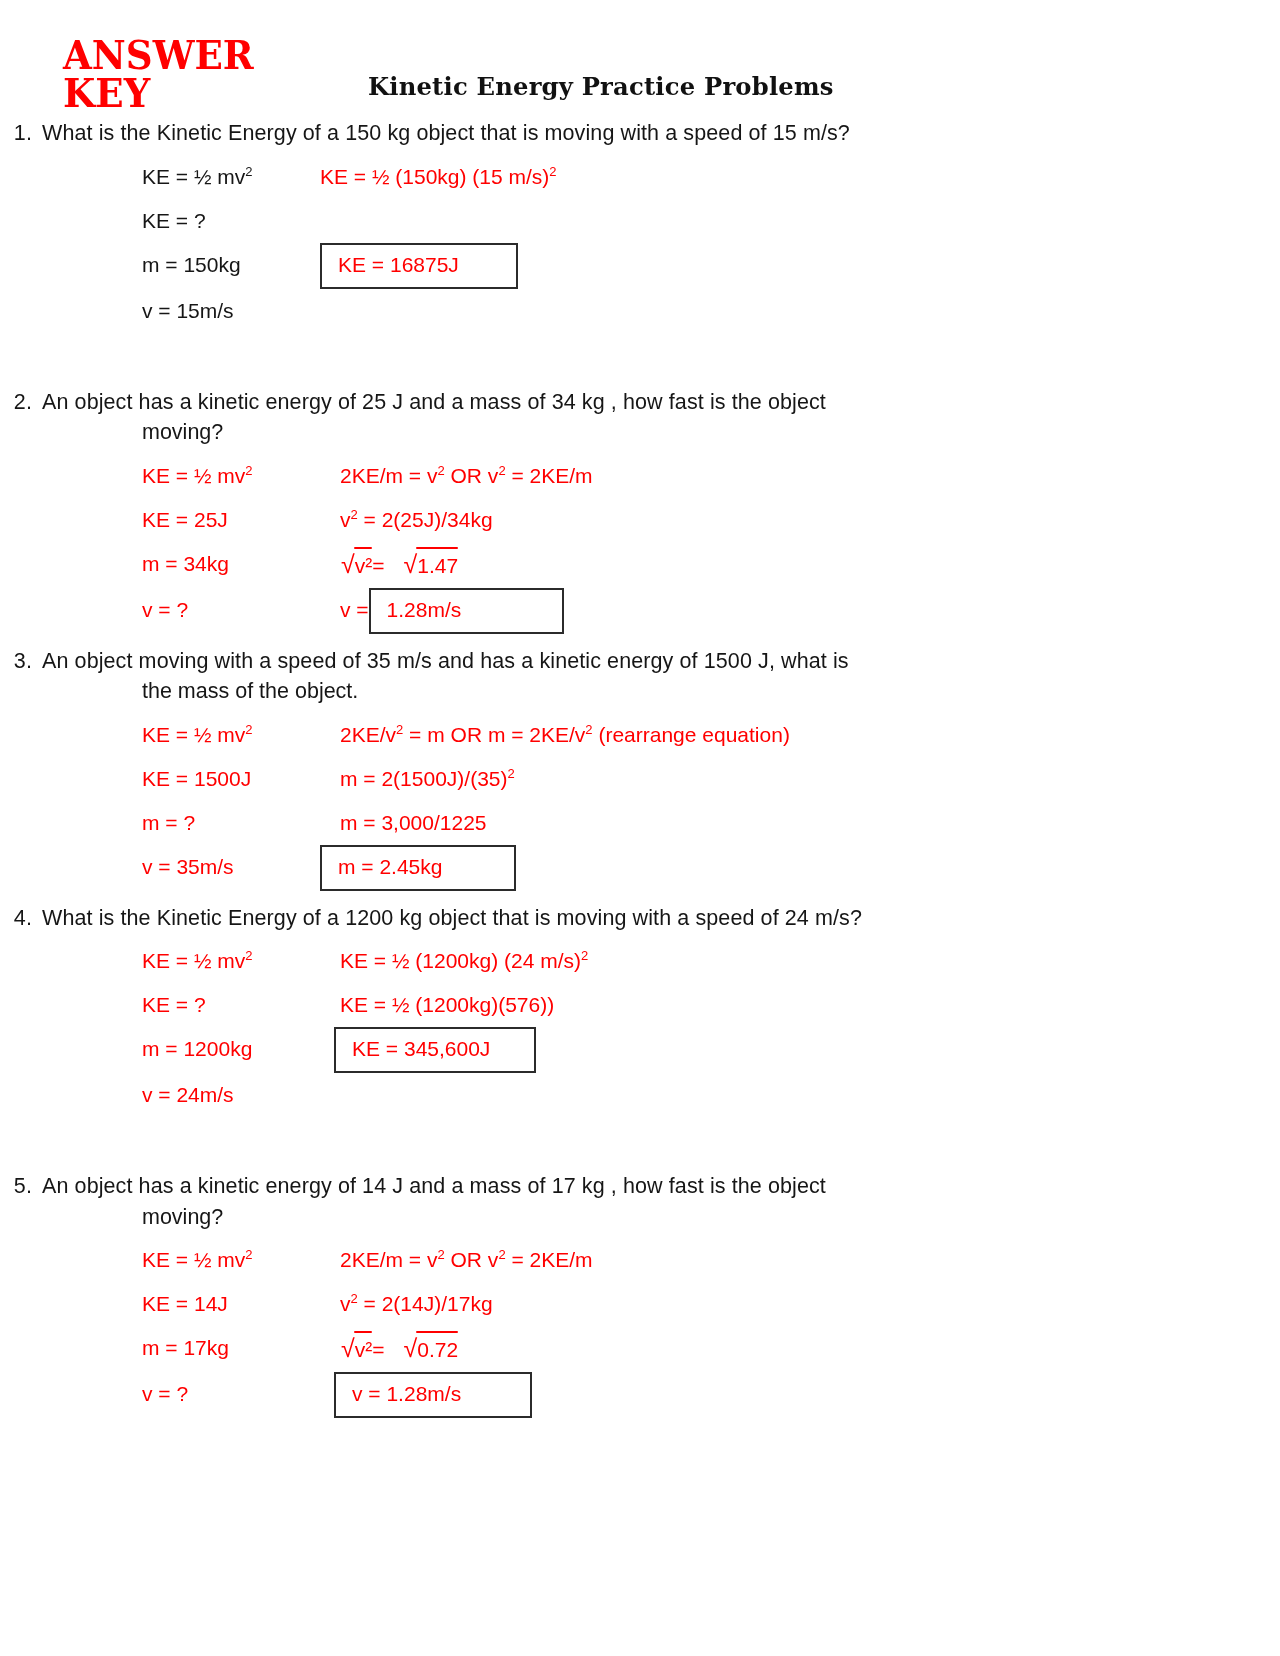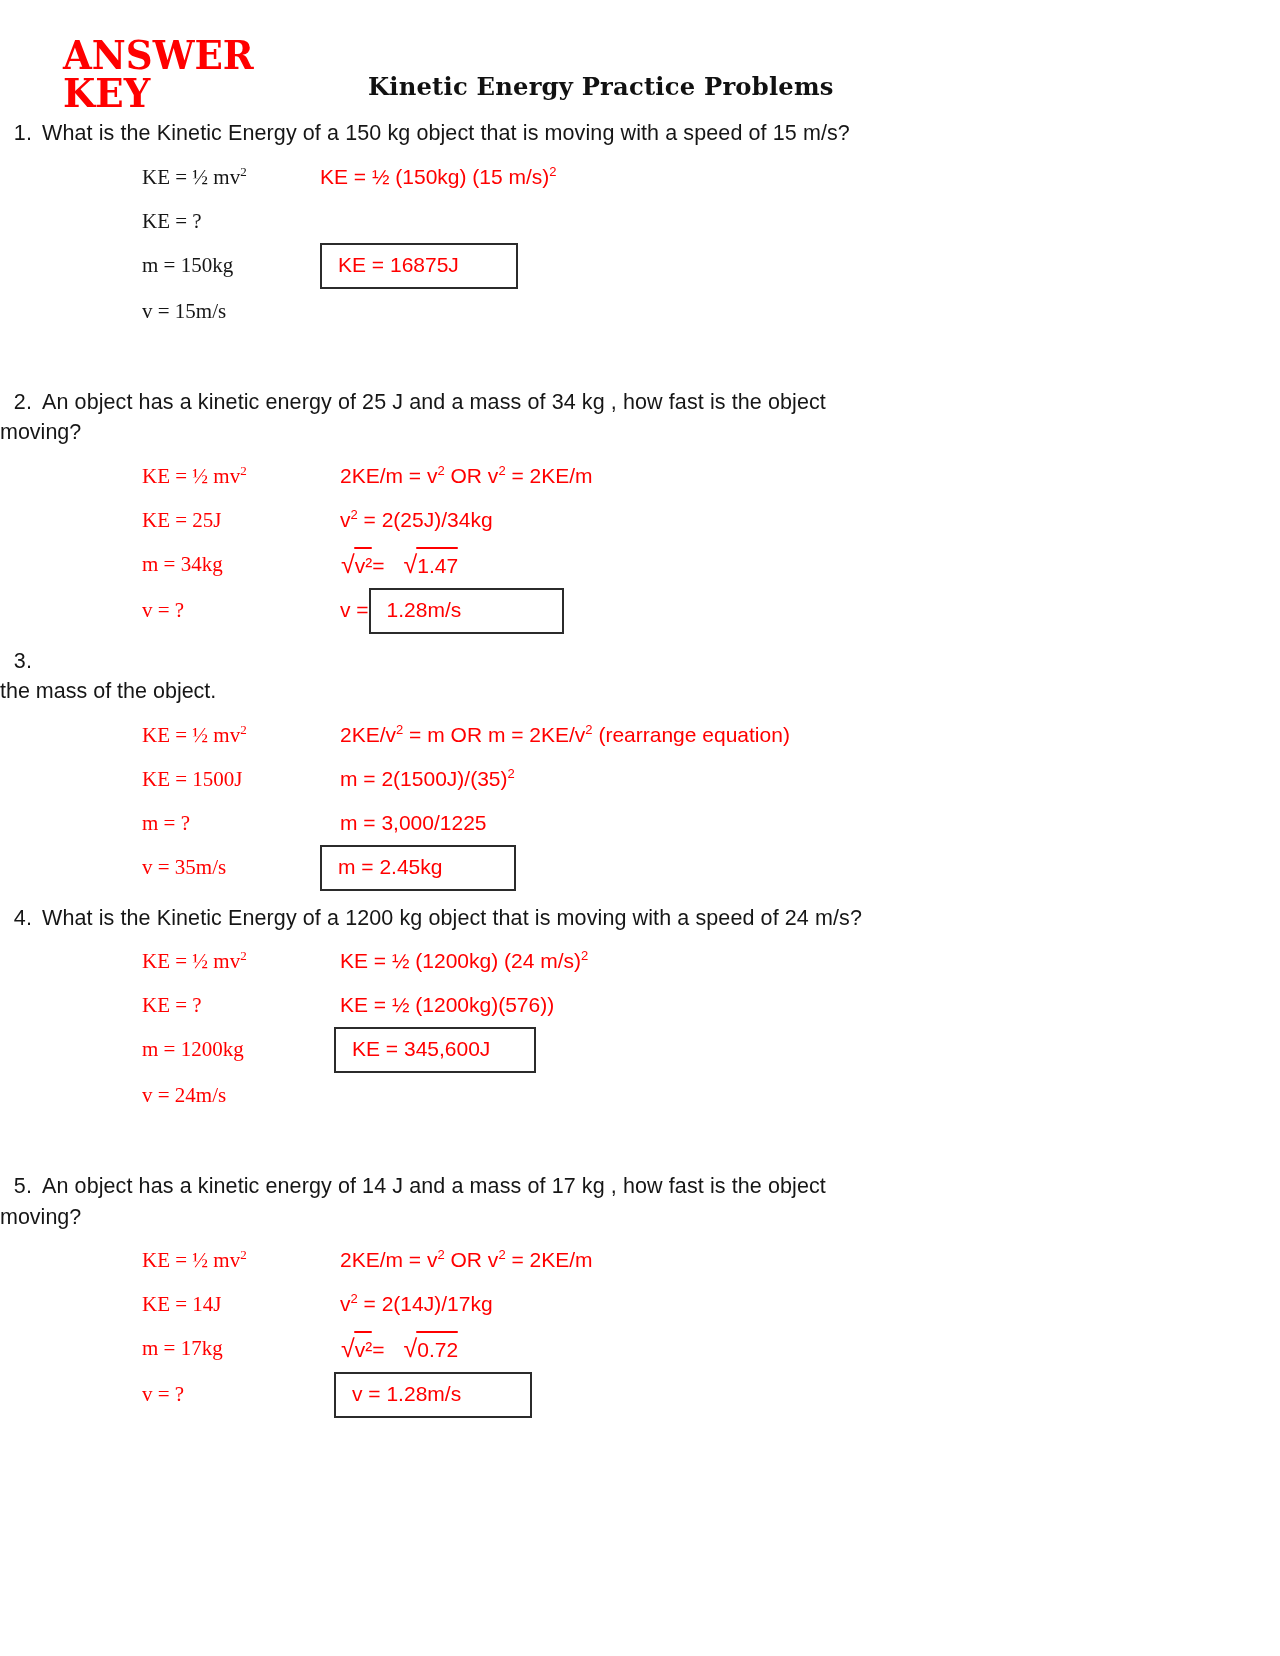--- a/index.html
+++ b/index.html
@@ -77,20 +77,21 @@
     min-width: 42px;
     text-align: right;
     padding-right: 10px;
     box-sizing: border-box;
   }
   .q-text {
     flex: 1;
     max-width: 1000px;
   }
   .q-cont {
+    margin-left: 142px;
     font-size: 21.5px;
     line-height: 1.42;
     color: #161616;
   }
 
   
   .work {
     position: relative;
     margin-top: 6px;
   }
@@ -101,21 +102,20 @@
     min-height: 44px;
   }
   .col-left {
     width: 320px;
     min-width: 320px;
     padding-left: 142px;
     box-sizing: border-box;
     font-size: 21px;
     line-height: 44px;
     white-space: nowrap;
-    font-family: Liberation Serif, serif;
   }
   .col-right {
     flex: 1;
     font-size: 21px;
     line-height: 44px;
     white-space: nowrap;
     position: relative;
   }
   .black { color: #161616; }
   .red   { color: #FF0000; }
@@ -246,20 +246,21 @@
         </div>
       </div>
     </div>
   </div>
 
   <div class="spacer-sm"></div>
 
   <div class="problem">
     <div class="q-line">
       <span class="q-num">3.</span>
+      <span class="q-text">An object moving with a speed of 35 m/s and has a kinetic energy of 1500 J, what is</span>
     </div>
     <div class="q-cont">the mass of the object.</div>
     <div class="work">
       <div class="work-row">
         <div class="col-left red">KE = ½ mv<sup class="exp">2</sup></div>
         <div class="col-right red" style="padding-left:20px">2KE/v<sup class="exp">2</sup> = m   OR m = 2KE/v<sup class="exp">2</sup>  (rearrange equation)</div>
       </div>
       <div class="work-row">
         <div class="col-left red">KE = 1500J</div>
         <div class="col-right red" style="padding-left:20px">m = 2(1500J)/(35)<sup class="exp">2</sup></div>

